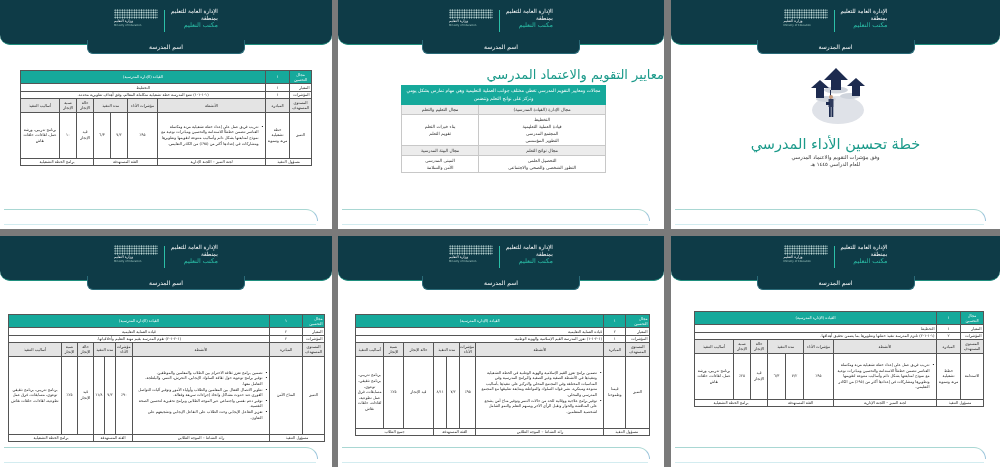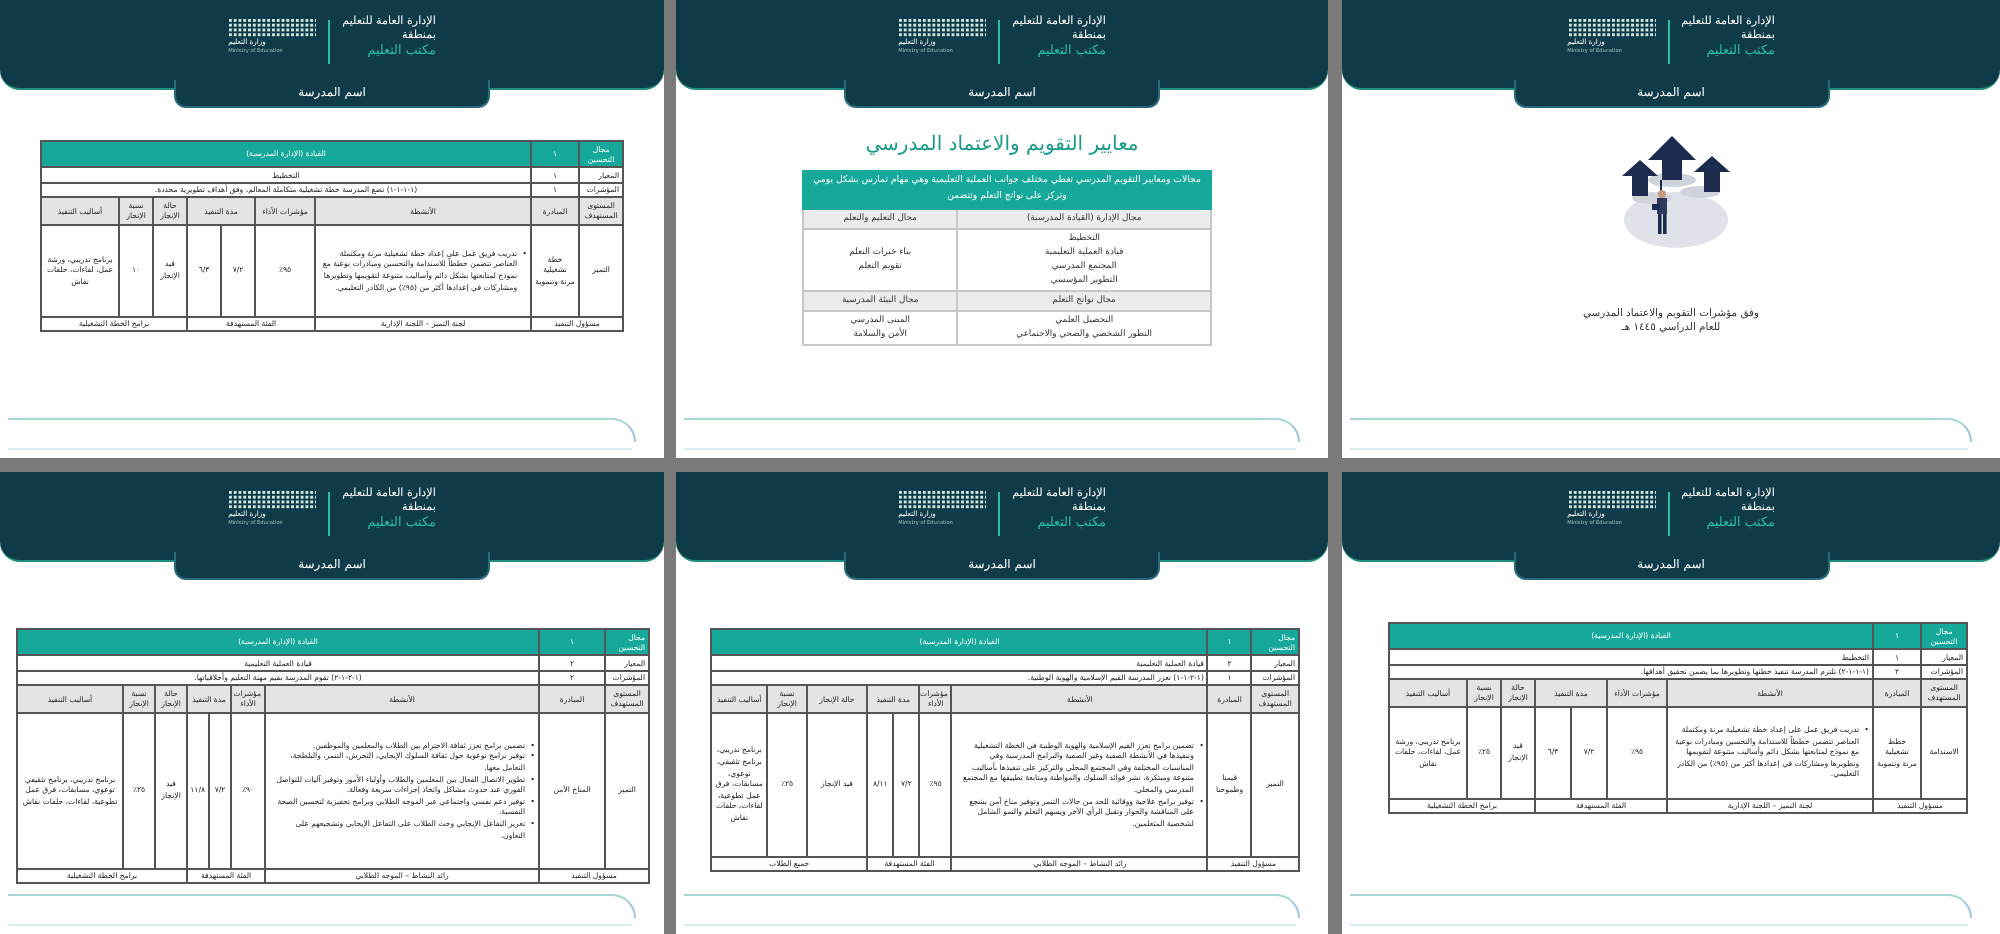--- a/index.html
+++ b/index.html
@@ -67,21 +67,21 @@
     position: absolute; left: 4px; right: 16px; bottom: 4px; height: 1px; background: #d3ecf0;
   }
   
   .cover-art { position: absolute; top: 66px; left: 50%; transform: translateX(-50%); width: 64px; height: 62px; }
   .cover-title {
     position: absolute; top: 135px; left: 0; right: 0; text-align: center;
     color: #1b9a8a; font-size: 14.5px; line-height: 18px;
   }
   .cover-sub { position: absolute; top: 154px; left: 0; right: 0; text-align: center; color: #333; font-size: 5.2px; line-height: 6.5px; }
   
-  .std-title { position: absolute; top: 67px; left: 0; right: 0; text-align: center; color: #1b9a8a; font-size: 10px; }
+  .std-title { position: absolute; top: 67px; left: 0; right: 0; text-align: right; color: #1b9a8a; font-size: 13px; }
   .std-table { position: absolute; top: 85px; left: 63px; width: 205px; border-collapse: collapse; font-size: 4.4px; color: #333; }
   .std-table td { border: 1px solid #c8c8c8; text-align: center; padding: 1px 2px; line-height: 7px; vertical-align: middle; }
   .std-head td { background: #16a99b; color: #ffffff; line-height: 8px; font-size: 4.6px; border-color: #16a99b; }
   .std-sub td { background: #ececec; }
   
   .plan { position: absolute; border-collapse: collapse; font-size: 3.8px; color: #222; table-layout: fixed; }
   .plan td { border: 1px solid #555; padding: 0.5px 1.5px; text-align: center; vertical-align: middle; line-height: 5.6px; }
   .plan .teal td, .plan td.teal { background: #16a99b; color: #ffffff; }
   .plan td.gray { background: #e4e4e4; }
   .plan td.ar { text-align: right; }
@@ -121,20 +121,21 @@
       <polygon points="16,14 25,22 20,22 20,32 12,32 12,22 7,22" fill="#1d2b4f"></polygon>
       <polygon points="52,12 61,20 56,20 56,30 48,30 48,20 43,20" fill="#1d2b4f"></polygon>
       <rect x="26" y="24" width="1" height="10" fill="#1d2b4f"></rect>
       <circle cx="27" cy="31" r="2" fill="#c49a7c"></circle>
       <rect x="24.5" y="33" width="5" height="8" fill="#2e3a5c"></rect>
       <rect x="22" y="36" width="4" height="3" fill="#1d2b4f"></rect>
       <rect x="25" y="41" width="1.8" height="10" fill="#1d2b4f"></rect>
       <rect x="27.5" y="41" width="1.8" height="10" fill="#1d2b4f"></rect>
     </svg>
 
+    <div class="cover-title">خطة تحسين الأداء المدرسي</div>
     <div class="cover-sub">
       <div>وفق مؤشرات التقويم والاعتماد المدرسي</div>
       <div>للعام الدراسي ١٤٤٥ هـ</div>
     </div>
     <div class="footer-line"></div>
     <div class="footer-line2"></div>
   </div>
 
   <div class="page" style="left:338px; top:0; width:326px; height:229px;">
     <div class="hdr">

